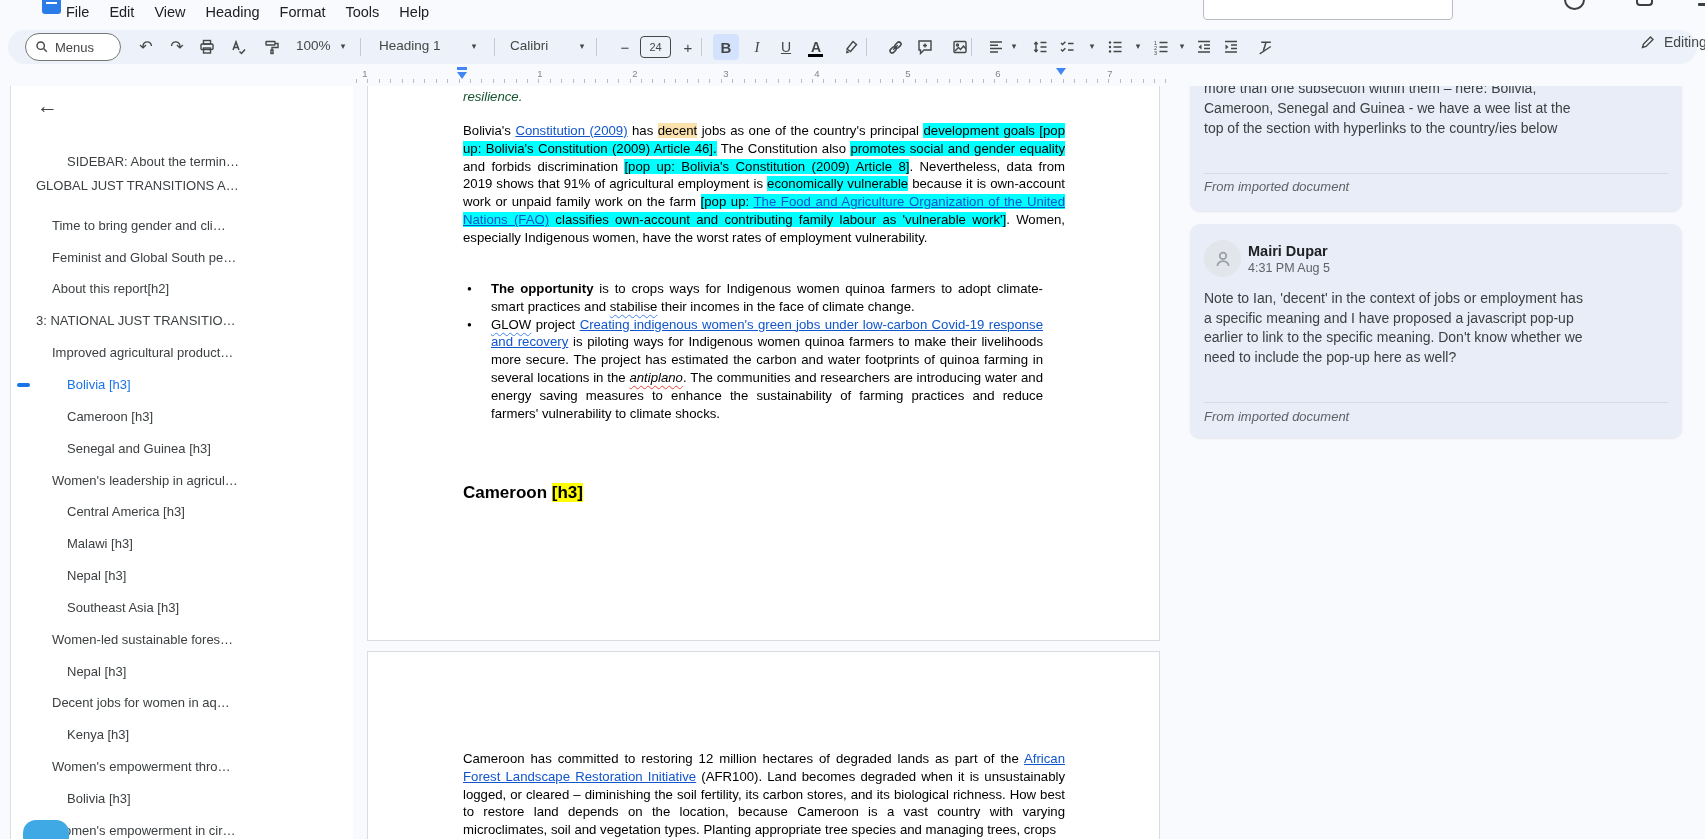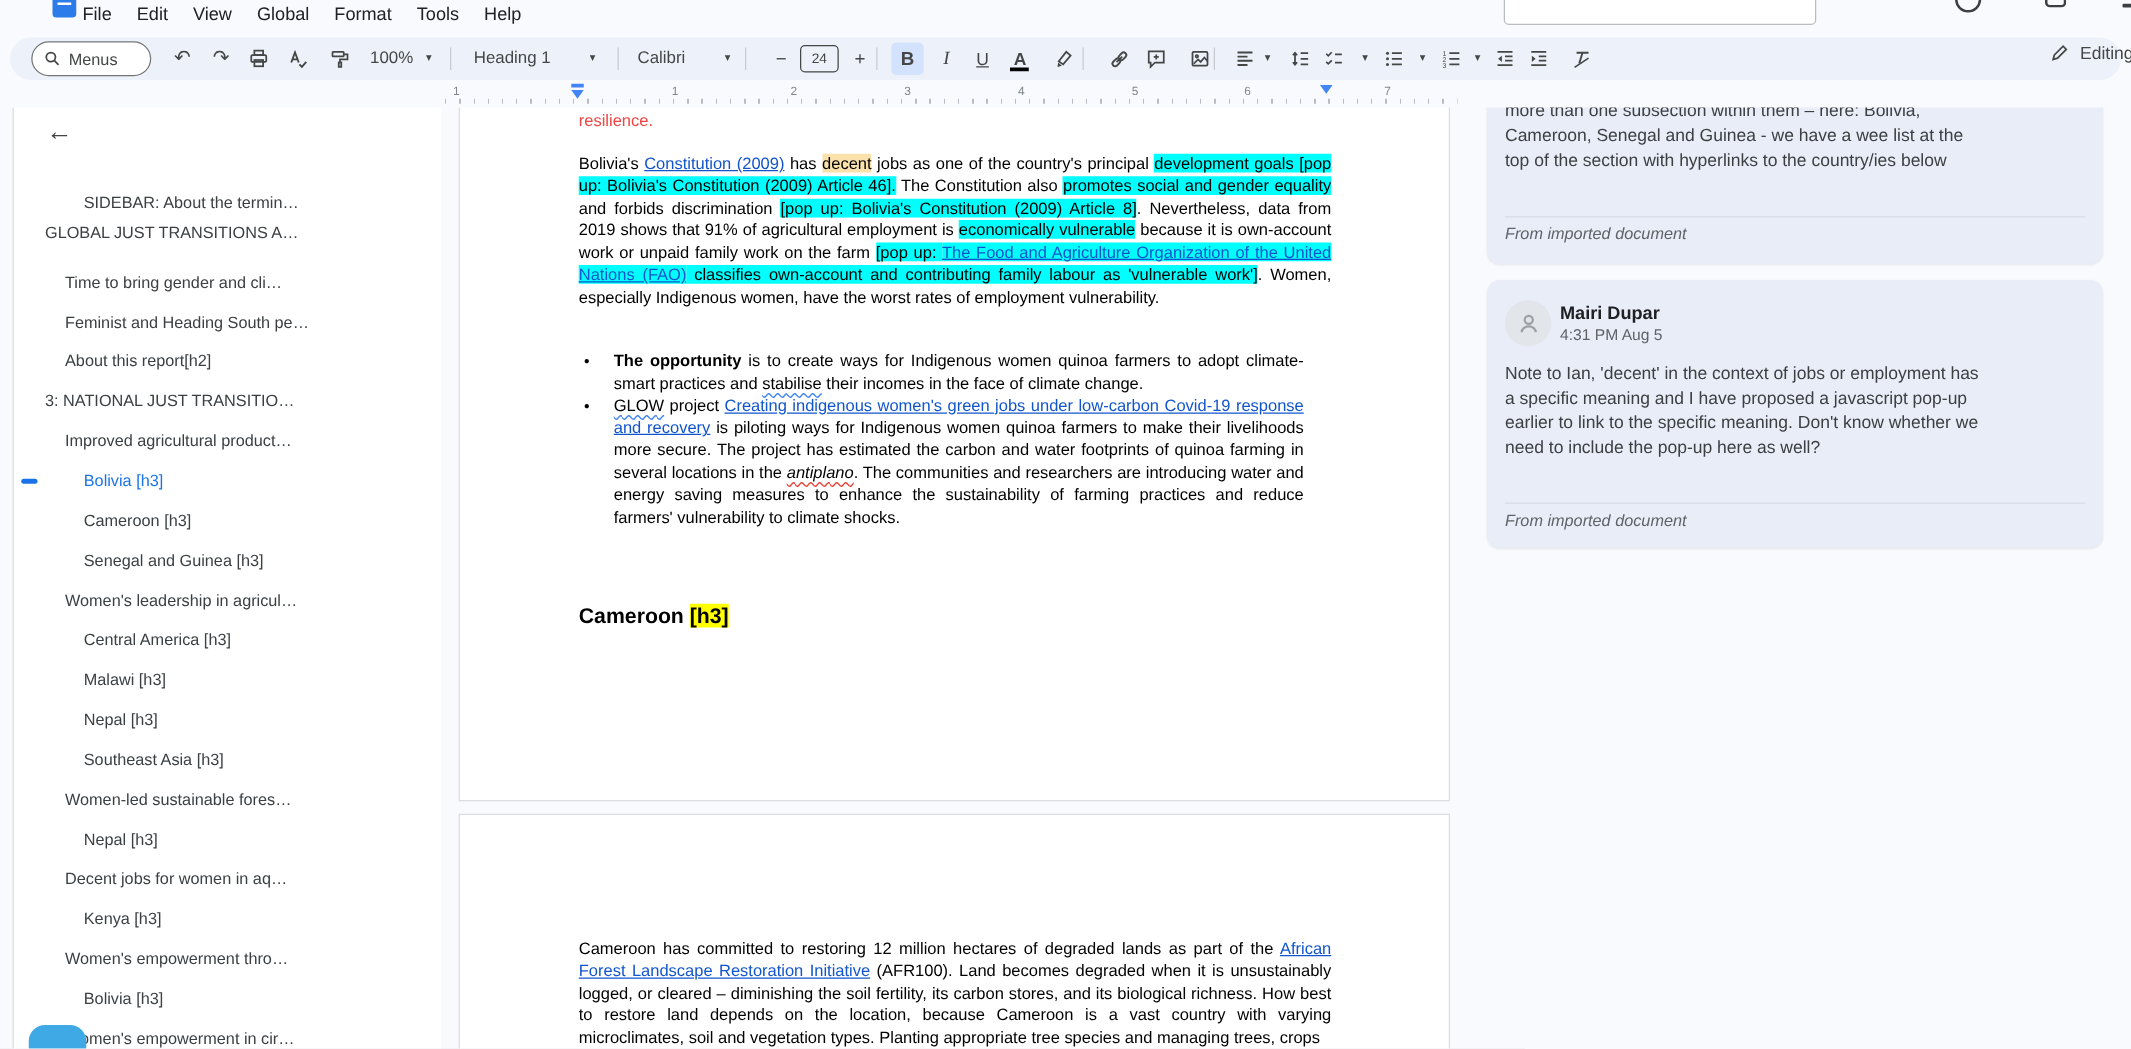--- a/index.html
+++ b/index.html
@@ -56,21 +56,21 @@
   .o-item.lvl0{left:25px;}  .o-item.lvl1{left:41px;}  .o-item.lvl2{left:56px;}
   .o-item.active{color:#1a73e8;}
   .o-dash{position:absolute;left:6px;width:13px;height:3.5px;border-radius:2px;background:#1a73e8;}
   .blue-fab{position:absolute;left:12px;top:734px;width:46px;height:30px;border-radius:13px;background:#3fa9e5;}
   
   .pages-clip{position:absolute;left:352px;top:86px;width:810px;bottom:0;overflow:hidden;}
   .page{position:absolute;left:15px;width:791px;background:#fff;border:1px solid #d9dce1;}
   .page1{top:-300px;height:853px;}
   .page2{top:565px;height:600px;}
   .doc-text{position:absolute;left:95px;width:602px;font-size:13.2px;line-height:17.8px;color:#000;text-align:justify;}
-  .doc-line{position:absolute;left:95px;font-size:13.2px;color:#ef4444;}
+  .doc-line{position:absolute;left:95px;font-size:13.2px;color:#14532d;font-style:italic;}
   .bullets{position:absolute;left:99px;width:576px;}
   .brow{display:flex;}
   .bdot{width:24px;font-size:8px;line-height:17.8px;color:#000;flex:none;}
   .btext{width:552px;font-size:13.2px;line-height:17.8px;color:#000;text-align:justify;}
   .doc-h3{position:absolute;left:95px;font-size:17px;font-weight:bold;line-height:22px;color:#000;}
   .pagenum{position:absolute;left:95px;width:602px;text-align:right;font-size:13.2px;font-weight:bold;}
   
   .rt-link{color:#1155cc;text-decoration:underline;}
   .rt-cyan{background:#00ffff;}
   .rt-cyanlink{background:#00ffff;color:#1155cc;text-decoration:underline;}
@@ -101,21 +101,21 @@
 <div class="screen">
 
   <div class="menubar">
     <div class="docs-logo">
         <div class="fold"></div>
       </div>
     <div class="menu-items">
         <span class="menu-item">File</span>
         <span class="menu-item">Edit</span>
         <span class="menu-item">View</span>
-        <span class="menu-item">Global</span>
+        <span class="menu-item">Heading</span>
         <span class="menu-item">Format</span>
         <span class="menu-item">Tools</span>
         <span class="menu-item">Help</span>
       </div>
     <div class="tr-box"></div>
     <div class="tr-circle"></div>
     <div class="tr-frag"></div>
     <div class="tr-burger"></div>
   </div>
 
@@ -277,21 +277,21 @@
   <div class="ind-left-bar"></div>
   <div class="ind-tri" style="left:457px;top:72px;"></div>
   <div class="ind-tri" style="left:1056px;top:68px;"></div>
 
   <div class="sidebar-clip">
     <div class="back-arrow">←</div>
     <div>
         <div class="o-item lvl2" style="top: 61px;">SIDEBAR: About the termin…</div>
         <div class="o-item lvl0" style="top: 85px;">GLOBAL JUST TRANSITIONS A…</div>
         <div class="o-item lvl1" style="top: 124.7px;">Time to bring gender and cli…</div>
-        <div class="o-item lvl1" style="top: 156.55px;">Feminist and Heading South pe…</div>
+        <div class="o-item lvl1" style="top: 156.55px;">Feminist and Global South pe…</div>
         <div class="o-item lvl1" style="top: 188.4px;">About this report[h2]</div>
         <div class="o-item lvl0" style="top: 220.25px;">3: NATIONAL JUST TRANSITIO…</div>
         <div class="o-item lvl1" style="top: 252.1px;">Improved agricultural product…</div>
         <div class="o-item lvl2 active" style="top: 283.95px;">Bolivia [h3]</div>
         <div class="o-dash" style="top: 297.45px;"></div>
         <div class="o-item lvl2" style="top: 315.8px;">Cameroon [h3]</div>
         <div class="o-item lvl2" style="top: 347.65px;">Senegal and Guinea [h3]</div>
         <div class="o-item lvl1" style="top: 379.5px;">Women's leadership in agricul…</div>
         <div class="o-item lvl2" style="top: 411.35px;">Central America [h3]</div>
         <div class="o-item lvl2" style="top: 443.2px;">Malawi [h3]</div>
@@ -308,21 +308,21 @@
     <div class="blue-fab"></div>
   </div>
 
   <div class="pages-clip">
     <div class="page page1">
       <div class="doc-line" style="top:302px">resilience.</div>
       <div class="doc-text" style="top:335px"><span>Bolivia's </span><span class="rt-link">Constitution (2009)</span><span> has </span><span class="rt-peach">decent</span><span> jobs as one of the country's principal </span><span class="rt-cyan">development goals [pop up: Bolivia's Constitution (2009) Article 46].</span><span> The Constitution also </span><span class="rt-cyan">promotes social and gender equality</span><span> and forbids discrimination </span><span class="rt-cyan">[pop up: Bolivia's Constitution (2009) Article 8]</span><span>. Nevertheless, data from 2019 shows that 91% of agricultural employment is </span><span class="rt-cyan">economically vulnerable</span><span> because it is own-account work or unpaid family work on the farm </span><span class="rt-cyan">[pop up: </span><span class="rt-cyanlink"> The Food and Agriculture Organization of the United Nations (FAO)</span><span class="rt-cyan"> classifies own-account and contributing family labour as 'vulnerable work']</span><span>. Women, especially Indigenous women, have the worst rates of employment vulnerability.</span></div>
       <div class="bullets" style="top:493px">
         <div class="brow">
           <span class="bdot">●</span>
-          <span class="btext"><span class="rt-b">The opportunity</span><span> is to create ways for Indigenous women quinoa farmers to adopt climate-smart practices and </span><span class="rt-sqblue">stabilise</span><span> their incomes in the face of climate change.</span></span>
+          <span class="btext"><span class="rt-b">The opportunity</span><span> is to crops ways for Indigenous women quinoa farmers to adopt climate-smart practices and </span><span class="rt-sqblue">stabilise</span><span> their incomes in the face of climate change.</span></span>
         </div>
         <div class="brow">
           <span class="bdot">●</span>
           <span class="btext"><span class="rt-sqblue">GLOW</span><span> project </span><span class="rt-link">Creating indigenous women's green jobs under low-carbon Covid-19 response and recovery</span><span> is piloting ways for Indigenous women quinoa farmers to make their livelihoods more secure. The project has estimated the carbon and water footprints of quinoa farming in several locations in the </span><span class="rt-i rt-sqred">antiplano</span><span>. The communities and researchers are introducing water and energy saving measures to enhance the sustainability of farming practices and reduce farmers' vulnerability to climate shocks.</span></span>
         </div>
       </div>
       <div class="doc-h3" style="top:695px"><span class="rt-b">Cameroon </span><span class="rt-b rt-yellow">[h3]</span></div>
     </div>
     <div class="page page2">
       <div class="doc-text" style="top:98px"><span>Cameroon has committed to restoring 12 million hectares of degraded lands as part of the </span><span class="rt-link">African Forest Landscape Restoration Initiative</span><span> (AFR100). Land becomes degraded when it is unsustainably logged, or cleared – diminishing the soil fertility, its carbon stores, and its biological richness. How best to restore land depends on the location, because Cameroon is a vast country with varying microclimates, soil and vegetation types. Planting appropriate tree species and managing trees, crops</span></div>

